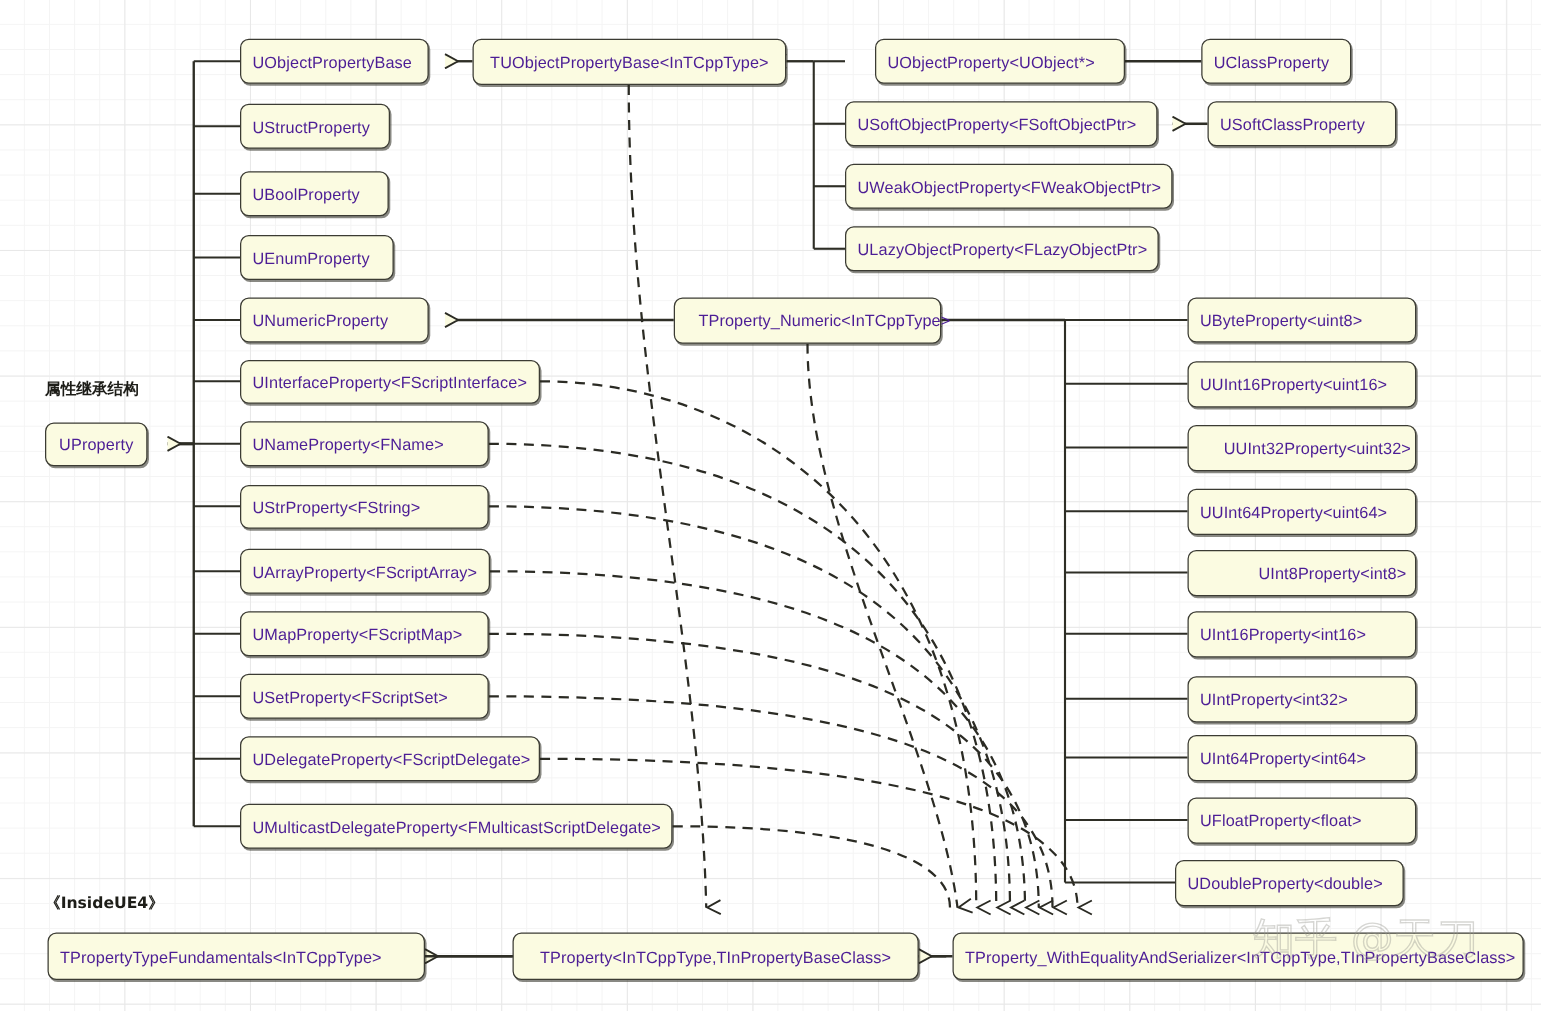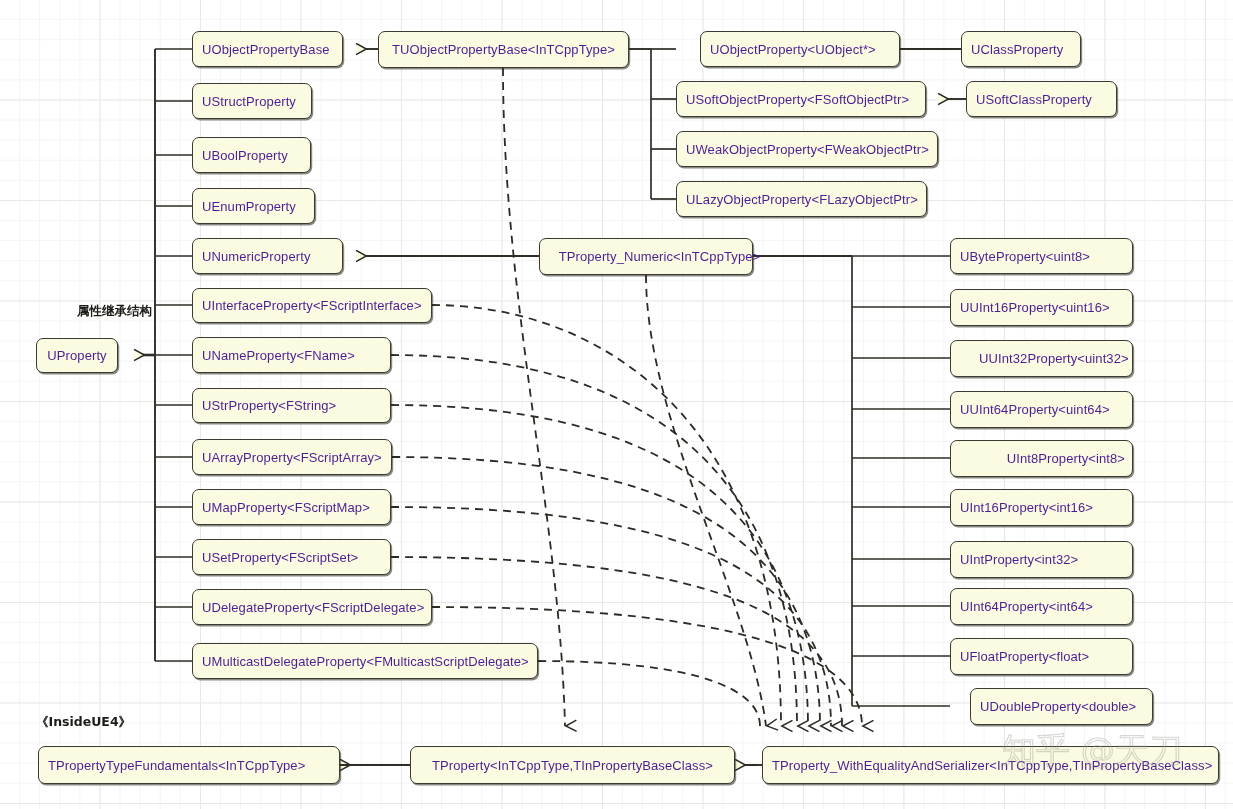--- a/index.html
+++ b/index.html
@@ -254,35 +254,35 @@
   </div>
   <div class="node" style="left:950px;top:541px;width:183px;height:37px;font-size:13px;">
     <span>UIntProperty&lt;int32&gt;</span>
   </div>
   <div class="node" style="left:950px;top:588px;width:183px;height:37px;font-size:13px;">
     <span>UInt64Property&lt;int64&gt;</span>
   </div>
   <div class="node" style="left:950px;top:638px;width:183px;height:37px;font-size:13px;">
     <span>UFloatProperty&lt;float&gt;</span>
   </div>
-  <div class="node" style="left:970px;top:688px;width:183px;height:37px;font-size:13px;">
+  <div class="node" style="left:940px;top:688px;width:183px;height:37px;font-size:13px;">
     <span>UDoubleProperty&lt;double&gt;</span>
   </div>
 
   <div class="node" style="left:38px;top:746px;width:302px;height:38px;font-size:13px;">
     <span>TPropertyTypeFundamentals&lt;InTCppType&gt;</span>
   </div>
   <div class="node center" style="left:410px;top:746px;width:325px;height:38px;font-size:13px;">
     <span>TProperty&lt;InTCppType,TInPropertyBaseClass&gt;</span>
   </div>
   <div class="node" style="left:762px;top:746px;width:457px;height:38px;font-size:13px;">
     <span>TProperty_WithEqualityAndSerializer&lt;InTCppType,TInPropertyBaseClass&gt;</span>
   </div>
 
-  <div class="lbl cjk" style="left:36px;top:303px;margin-left:41px;">属性继承结构</div>
+  <div class="lbl cjk" style="left:36px;top:303px;">属性继承结构</div>
   <div class="lbl guil" style="left:36px;top:714px;">《InsideUE4》</div>
 
   <div id="watermark">
     <svg viewBox="0 0 215 58" xmlns="http://www.w3.org/2000/svg">
       <text x="0" y="36" font-family="DejaVu Sans, sans-serif" font-size="34" fill="none" stroke="#9a9a92" stroke-width="1.1">知乎 @天刀</text>
     </svg>
   </div>
 
 </div>
 

